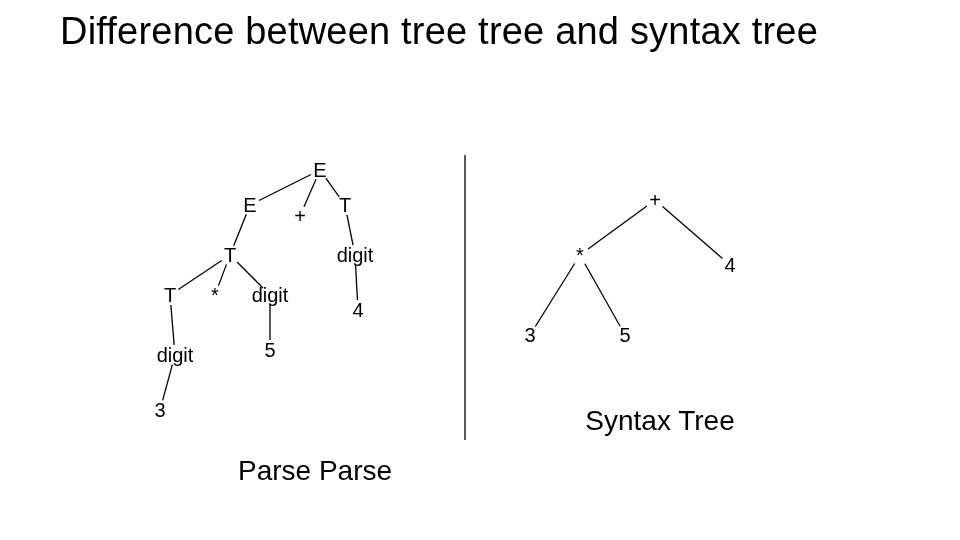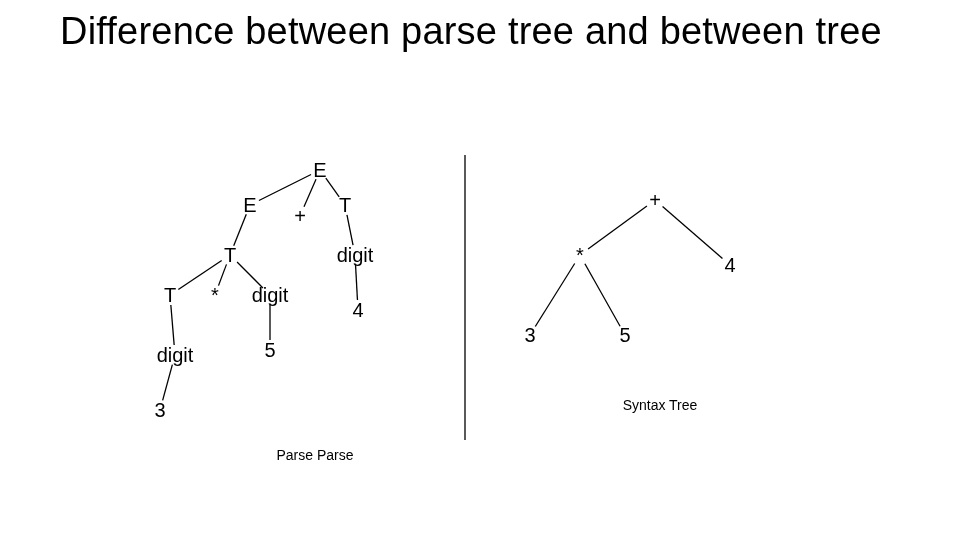--- a/index.html
+++ b/index.html
@@ -31,41 +31,42 @@
   }
   .node {
     position: absolute;
     font-size: 20px;
     font-weight: 400;
     transform: translate(-50%, -50%);
     white-space: nowrap;
   }
   .caption {
     position: absolute;
-    font-size: 14px;
+    font-size: 28px;
     transform: translate(-50%, -50%);
     white-space: nowrap;
+    margin-top: 16px;
   }
   svg {
     position: absolute;
     top: 0;
     left: 0;
     width: 680px;
     height: 330px;
     pointer-events: none;
   }
   svg line {
     stroke: #000;
     stroke-width: 1.3;
   }
 </style>
 </head>
 <body>
 
-<div class="title">Difference between parse tree and between tree</div>
+<div class="title">Difference between tree tree and syntax tree</div>
 
 <div class="diagram">
   <svg>
       <line x1="181.05572809000085" y1="24.47213595499958" x2="128.94427190999915" y2="50.52786404500042"></line>
       <line x1="186.0127388858555" y1="29.170700562532353" x2="173.9872611141445" y2="56.82929943746765"></line>
       <line x1="195.81238193719096" y1="28.13733471206735" x2="209.18761806280904" y2="46.86266528793265"></line>
       <line x1="116.28609323645897" y1="64.28476690885259" x2="103.71390676354103" y2="95.71523309114741"></line>
       <line x1="216.96116135138183" y1="64.8058067569092" x2="223.03883864861817" y2="95.1941932430908"></line>
       <line x1="91.67949705662156" y1="110.5470019622523" x2="48.320502943378436" y2="139.4529980377477"></line>
       <line x1="96.48876558411608" y1="114.36329177569044" x2="88.51123441588392" y2="135.63670822430956"></line>

